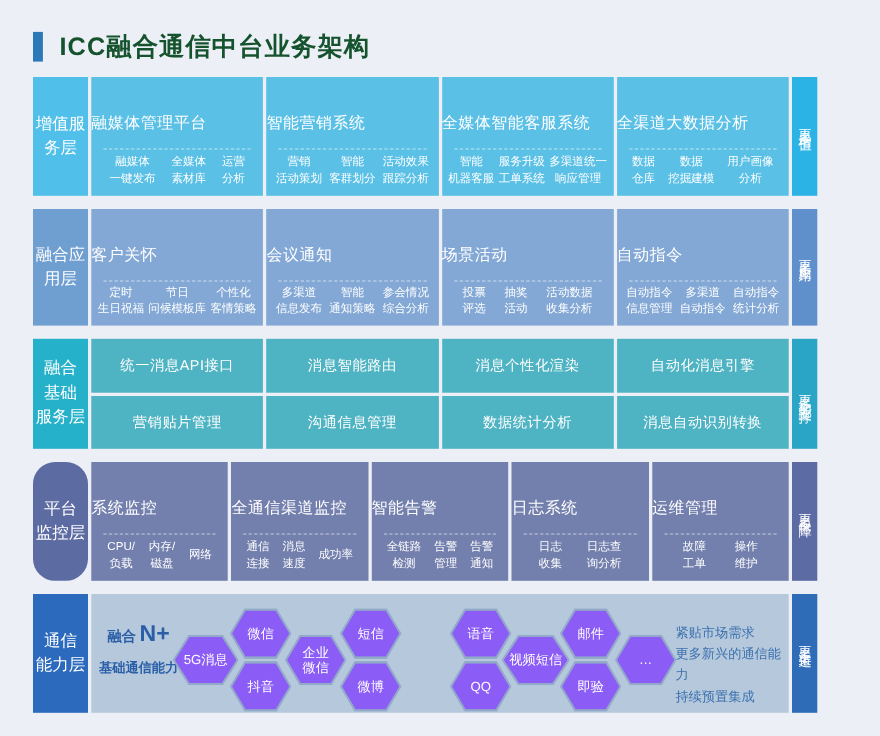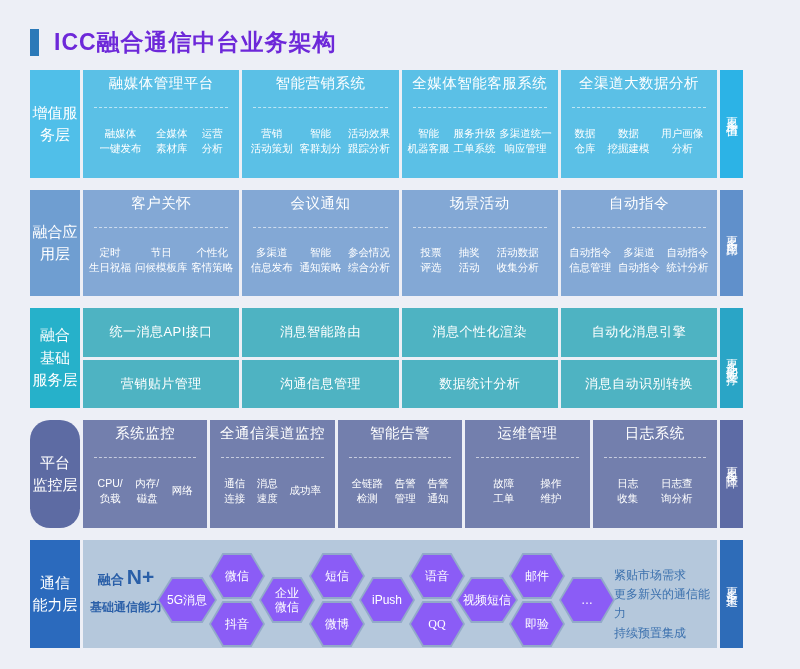--- a/index.html
+++ b/index.html
@@ -4,35 +4,35 @@
 <style>
   html,body{margin:0;padding:0;}
   body{
     width:800px;height:669px;
     background:#edeff6;
     font-family:"Liberation Sans","DejaVu Sans",sans-serif;
     position:relative;overflow:hidden;
   }
   .header{position:absolute;left:30px;top:27px;display:flex;align-items:center;}
   .tbar{width:9px;height:27px;background:#2b79b8;display:inline-block;}
-  .ptitle{margin:0 0 0 15px;font-size:23px;font-weight:bold;color:#6d28d9;letter-spacing:1px;}
+  .ptitle{margin:0 0 0 15px;font-size:23px;font-weight:bold;color:#14532d;letter-spacing:1px;}
 
   .diagram{position:absolute;left:30px;top:70px;width:713px;}
   .layer{display:flex;gap:3px;margin-bottom:12px;}
   .l1{height:108px;} .l2{height:106px;} .l3{height:100px;} .l4{height:108px;} .l5{height:108px;}
 
   .lab{width:50px;flex:none;display:flex;align-items:center;justify-content:center;
        color:#fff;font-size:15px;line-height:1.5;text-align:center;white-space:pre-line;}
   .content{flex:1;display:flex;gap:3px;min-width:0;}
   .more{width:23px;flex:none;writing-mode:vertical-lr;display:flex;align-items:center;justify-content:center;
         color:#fff;font-size:12px;letter-spacing:3px;text-align:center;white-space:pre-line;}
 
   
   .block{flex:1;display:flex;flex-direction:column;color:#fff;min-width:0;}
-  .btitle{text-align:center;padding-top:4px;font-size:14.5px;letter-spacing:0.5px;}
+  .btitle{padding-top:32px;font-size:14.5px;letter-spacing:0.5px;}
   .dots{border-top:1px dashed rgba(255,255,255,.6);margin:14px 11px 0 11px;}
   .items{flex:1;display:flex;align-items:center;justify-content:space-evenly;
          font-size:10.5px;line-height:1.45;text-align:center;padding:0 2px 4px 2px;}
   .items span{white-space:pre-line;}
 
   
   .l1 .lab{background:#50bfe9;} .l1 .block{background:#5bc0e6;} .l1 .more{background:#2cb3e6;}
   .l2 .lab{background:#6f9ed1;} .l2 .block{background:#83a8d5;} .l2 .more{background:#6090cb;}
   .l3 .lab{background:#26b1ca;} .l3 .cell{background:#4eb3c2;} .l3 .more{background:#2aa5c6;}
   .l4 .lab{background:#5d6ba3;border-radius:20px;} .l4 .block{background:#737fad;} .l4 .more{background:#5d6ba5;}
@@ -47,21 +47,21 @@
   
   .canvas{flex:1;position:relative;min-width:0;}
   .fusion{position:absolute;left:2px;top:25px;width:82px;text-align:center;color:#2a5fa8;}
   .fusion .line1{font-size:13px;font-weight:bold;}
   .fusion .big{font-size:21px;font-weight:800;margin-left:3px;}
   .fusion .sub{font-size:12px;font-weight:bold;margin-top:10px;}
   .hex{position:absolute;width:56px;height:46px;background:#92a9c9;
        clip-path:polygon(0% 50%,24% 0%,76% 0%,100% 50%,76% 100%,24% 100%);}
   .hex-in{position:absolute;inset:2px;background:#8b5cf6;display:flex;align-items:center;justify-content:center;
           clip-path:polygon(0% 50%,24% 0%,76% 0%,100% 50%,76% 100%,24% 100%);}
-  .hex.toprow{top:13px;} .hex.midrow{top:37px;} .hex.botrow{top:61px;font-family:Liberation Serif, serif;}
+  .hex.toprow{top:13px;} .hex.midrow{top:37px;} .hex.botrow{top:61px;}
   .hex-label{color:#fff;font-size:12px;text-align:center;white-space:pre;line-height:1.2;}
   .note{position:absolute;left:531px;top:26px;font-size:12px;color:#3c71ae;
         line-height:1.6;white-space:pre-line;}
 </style>
 </head>
 <body>
 
 <div class="header">
   <span class="tbar"></span>
   <h1 class="ptitle">ICC融合通信中台业务架构</h1>
@@ -234,37 +234,37 @@
         <div class="items">
           <span>全链路
 检测</span>
           <span>告警
 管理</span>
           <span>告警
 通知</span>
         </div>
       </div>
       <div class="block">
+        <div class="btitle">日志系统</div>
+        <div class="dots"></div>
+        <div class="items">
+          <span>日志
+收集</span>
+          <span>日志查
+询分析</span>
+        </div>
+      </div>
+      <div class="block">
         <div class="btitle">运维管理</div>
         <div class="dots"></div>
         <div class="items">
           <span>故障
 工单</span>
           <span>操作
 维护</span>
-        </div>
-      </div>
-      <div class="block">
-        <div class="btitle">日志系统</div>
-        <div class="dots"></div>
-        <div class="items">
-          <span>日志
-收集</span>
-          <span>日志查
-询分析</span>
         </div>
       </div>
     </div>
     <div class="more">更多保障 …</div>
   </section>
 
   <section class="layer l5">
     <div class="lab">通信
 能力层</div>
     <div class="canvas">
@@ -299,25 +299,20 @@
       <div class="hex toprow" style="left:226px">
           <div class="hex-in">
             <span class="hex-label">短信</span>
           </div>
         </div>
       <div class="hex botrow" style="left:226px">
           <div class="hex-in">
             <span class="hex-label">微博</span>
           </div>
         </div>
-      <div class="hex midrow" style="left:276px">
-          <div class="hex-in">
-            <span class="hex-label">iPush</span>
-          </div>
-        </div>
       <div class="hex toprow" style="left:326px">
           <div class="hex-in">
             <span class="hex-label">语音</span>
           </div>
         </div>
       <div class="hex botrow" style="left:326px">
           <div class="hex-in">
             <span class="hex-label">QQ</span>
           </div>
         </div>

